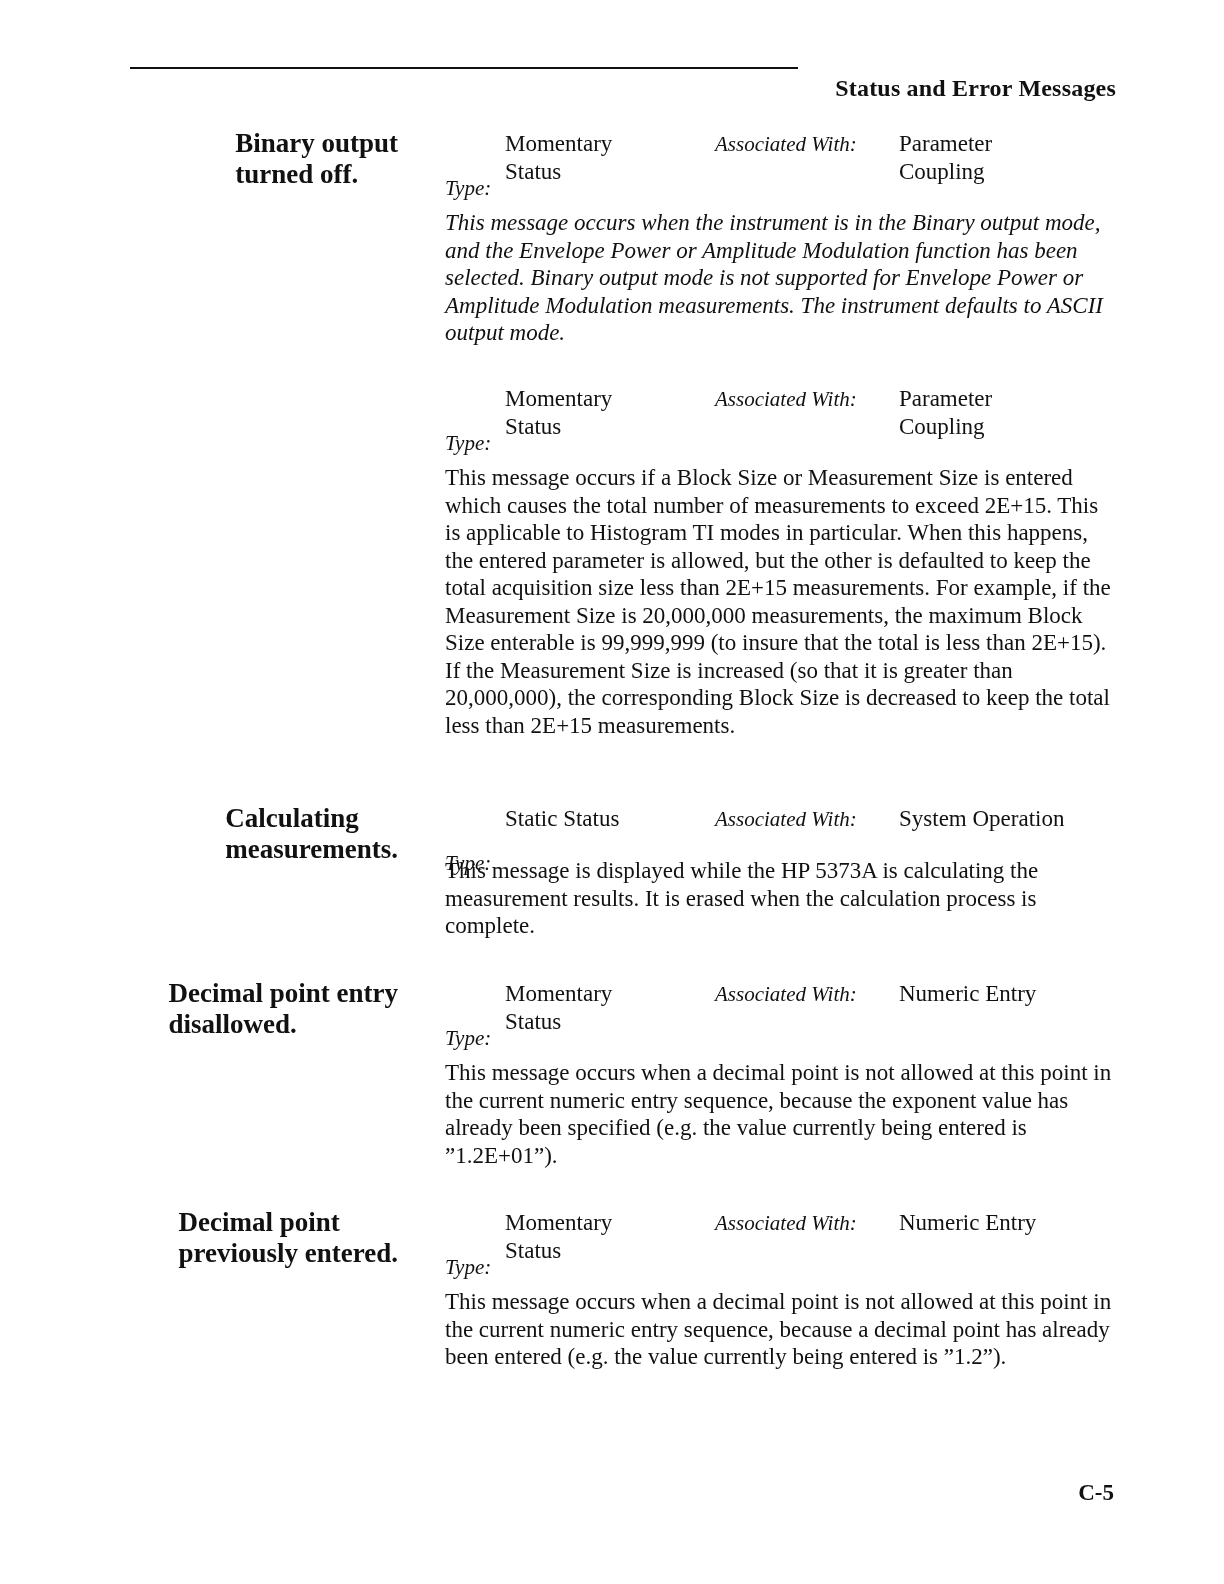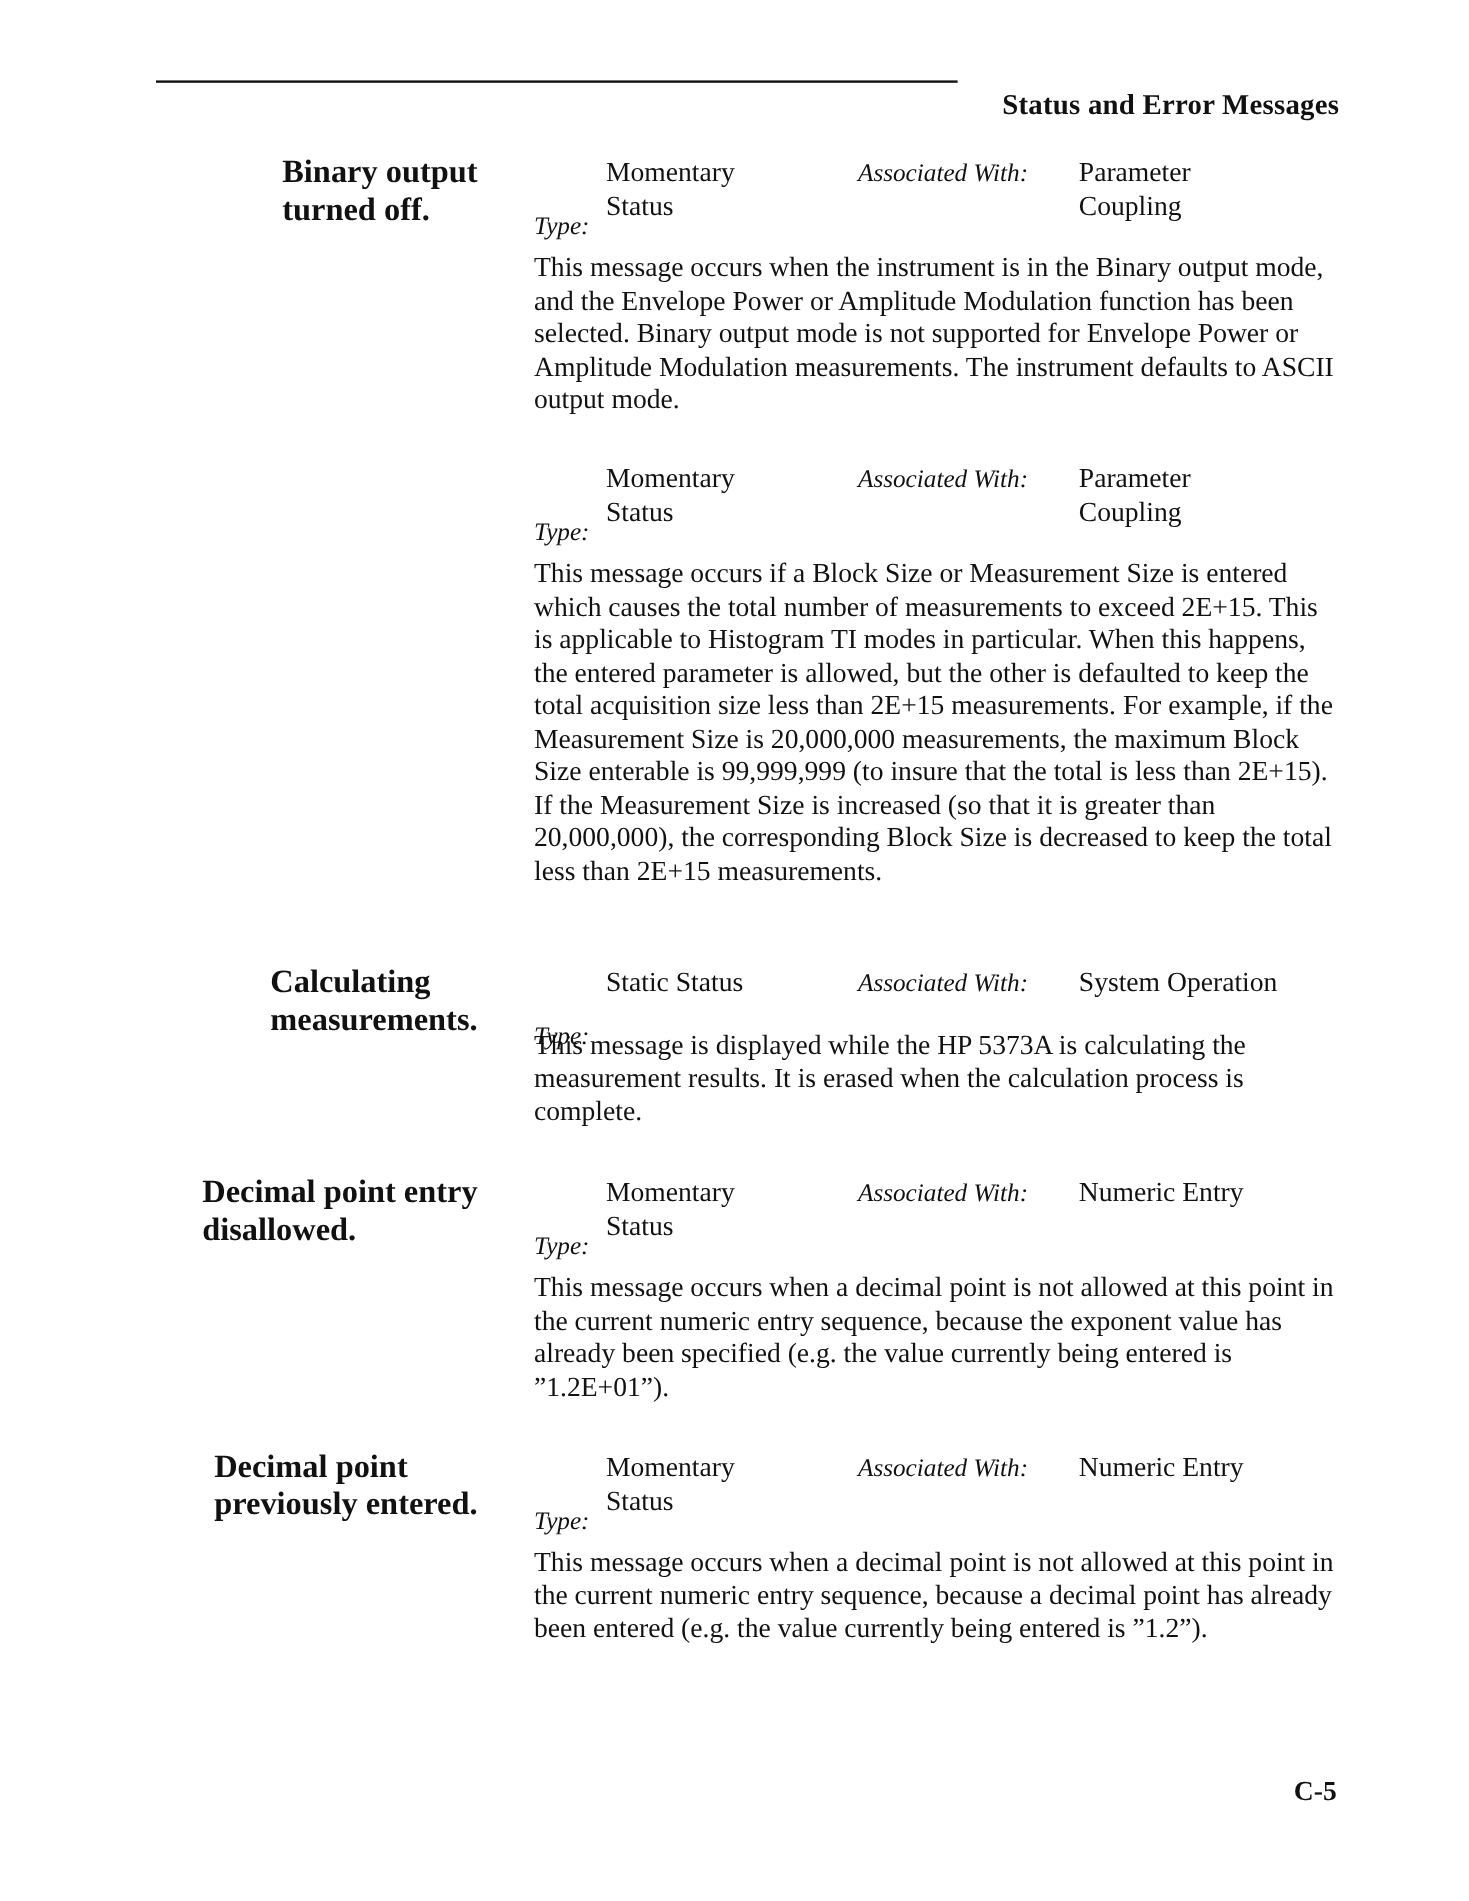--- a/index.html
+++ b/index.html
@@ -50,21 +50,21 @@
     <div class="type-val">
       <div>Momentary</div>
         <div>Status</div>
     </div>
     <span class="lbl assoc-lbl">Associated With:</span>
     <div class="assoc-val">
       <div>Parameter</div>
         <div>Coupling</div>
     </div>
   </div>
-  <p class="desc" style="top:81px;">This message occurs when the instrument is in the Binary output mode, and the Envelope Power or Amplitude Modulation function has been selected. Binary output mode is not supported for Envelope Power or Amplitude Modulation measurements. The instrument defaults to ASCII output mode.</p>
+  <p class="desc" style="top:81px;font-style:italic;">This message occurs when the instrument is in the Binary output mode, and the Envelope Power or Amplitude Modulation function has been selected. Binary output mode is not supported for Envelope Power or Amplitude Modulation measurements. The instrument defaults to ASCII output mode.</p>
 </div>
 
 <div class="entry" style="top:383px;">
   <div class="entry-title">
   </div>
   <div class="meta">
     <span class="lbl type-lbl">Type:</span>
     <div class="type-val">
       <div>Momentary</div>
         <div>Status</div>

